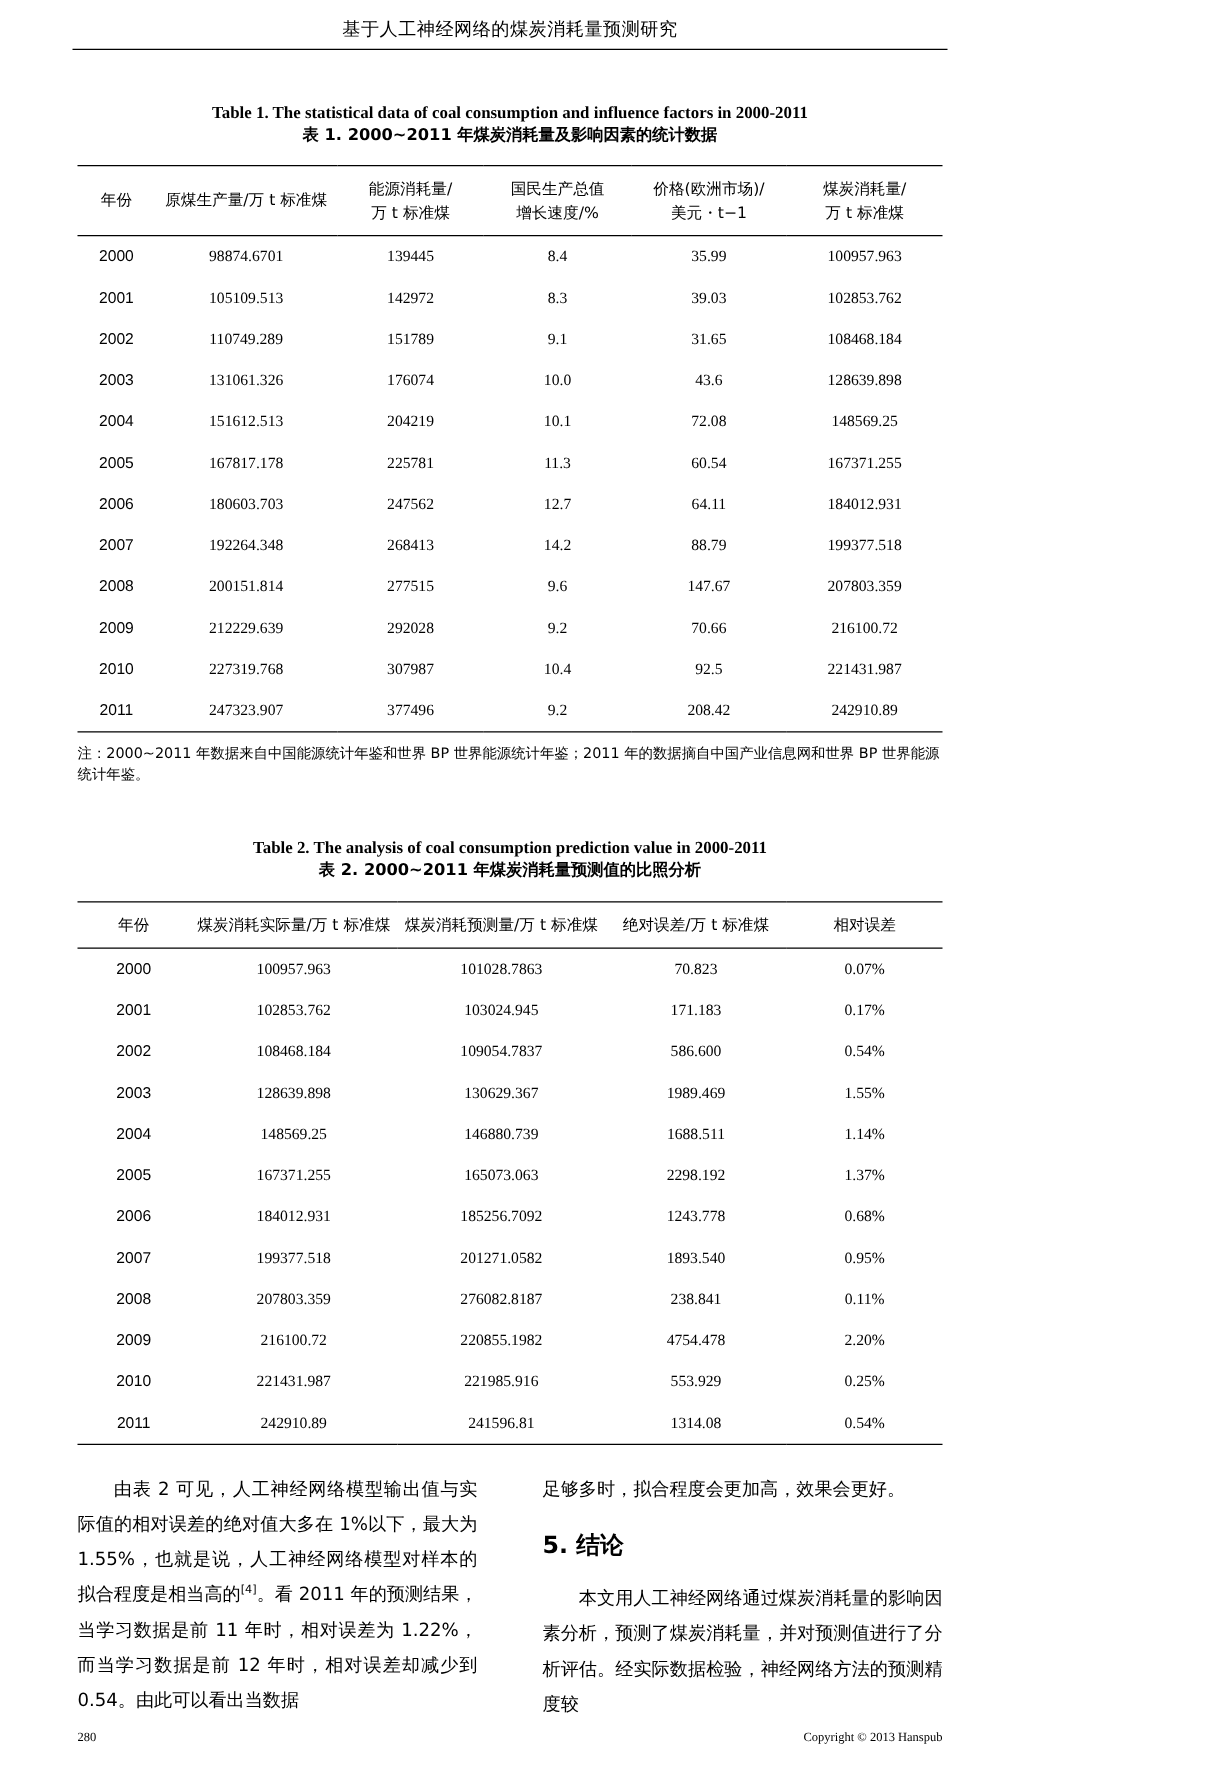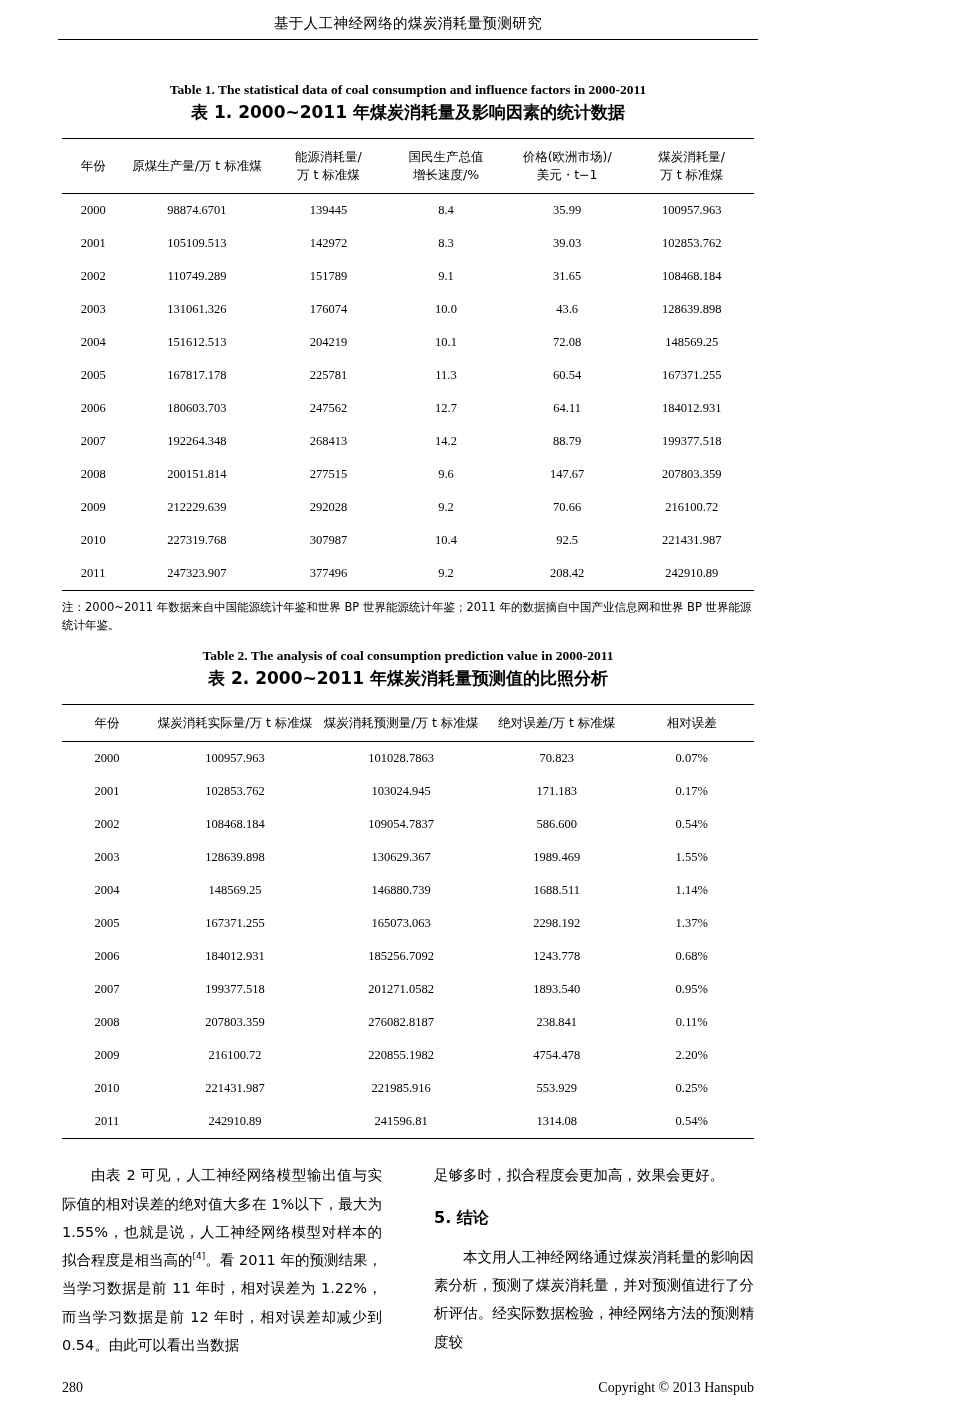--- a/index.html
+++ b/index.html
@@ -36,25 +36,25 @@
   .cap {
     text-align: center;
     font-weight: bold;
     line-height: 1.45;
   }
   .cap .en {
     font-size: 13.5px;
     font-family: "Liberation Serif", serif;
   }
   .cap .cn {
-    font-size: 17px;
+    font-size: 13px;
     font-family: "DejaVu Sans", "Liberation Sans", sans-serif;
   }
   #cap1 { margin-top: 40px; }
-  #cap2 { margin-top: 12px; }
+  #cap2 { margin-top: 40px; }
 
   
   table {
     border-collapse: collapse;
     width: 100%;
     font-size: 12.5px;
   }
   table.t1 { margin-top: 14px; }
   table.t2 { margin-top: 14px; }
   table .hdr td {
@@ -66,21 +66,21 @@
     line-height: 1.45;
   }
   table td {
     text-align: center;
     padding: 9px 2px;
     font-size: 12.5px;
     font-family: "Liberation Serif", serif;
   }
   table.t1 tbody td:first-child,
   table.t2 tbody td:first-child {
-    font-family: Liberation Serif, serif;
+    font-family: Liberation Sans, sans-serif;
   }
   .rule-top  { border-top: 1.3px solid #000; }
   .rule-bot  { border-bottom: 1.3px solid #000; }
 
   .note {
     font-family: "DejaVu Sans", "Liberation Sans", sans-serif;
     font-size: 11.5px;
     margin-top: 8px;
     line-height: 1.5;
   }
@@ -95,35 +95,35 @@
     font-family: "DejaVu Sans", "Liberation Sans", sans-serif;
     font-size: 14.5px;
     line-height: 1.95;
     text-align: justify;
   }
   .col p { margin: 0; }
   .col p.indent { text-indent: 2em; }
   .sec-head {
     font-family: "DejaVu Sans", "Liberation Sans", sans-serif;
     font-weight: bold;
-    font-size: 16px;
+    font-size: 19px;
     margin: 12px 0 10px 0;
   }
   sup { font-size: 9px; vertical-align: super; }
 
   
   .footer {
     position: absolute;
     left: 62px;
     right: 62px;
     bottom: 18px;
     display: flex;
     justify-content: space-between;
     align-items: baseline;
-    font-size: 14px;
+    font-size: 10px;
     font-family: "Liberation Serif", serif;
   }
 </style>
 </head>
 <body>
 
 <div class="page">
 
   <div class="running-head">基于人工神经网络的煤炭消耗量预测研究</div>
 

